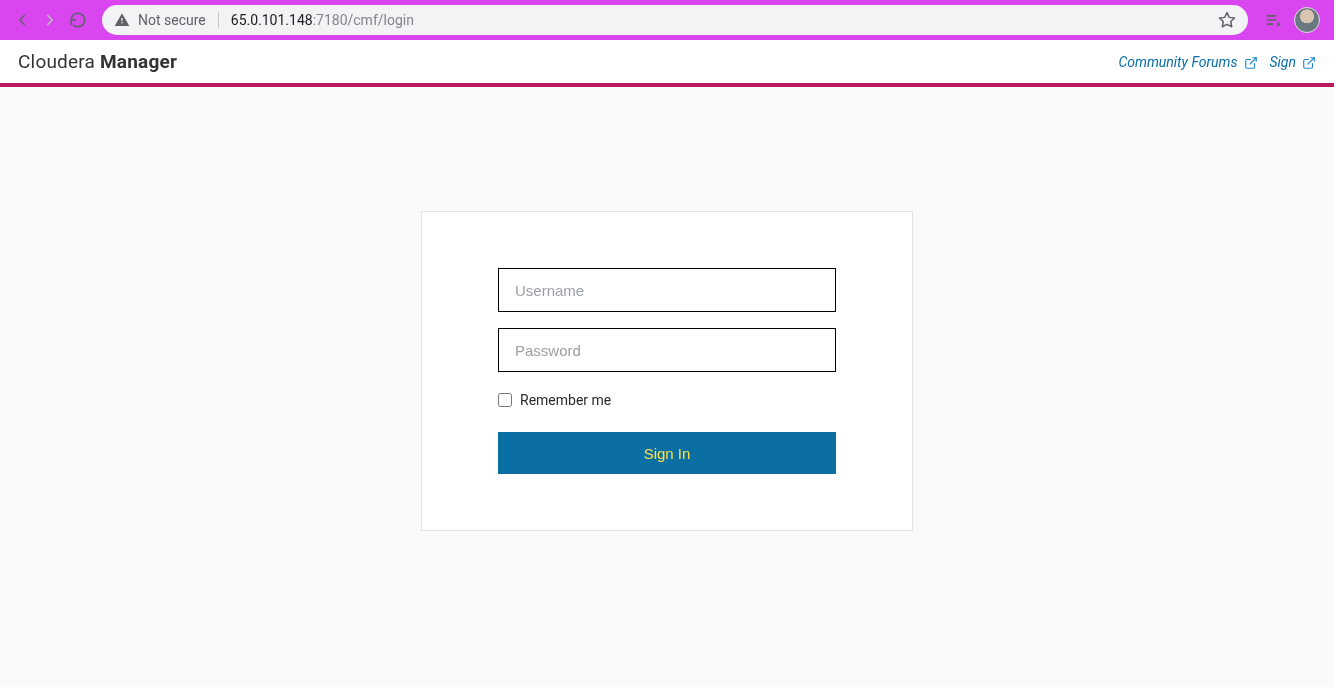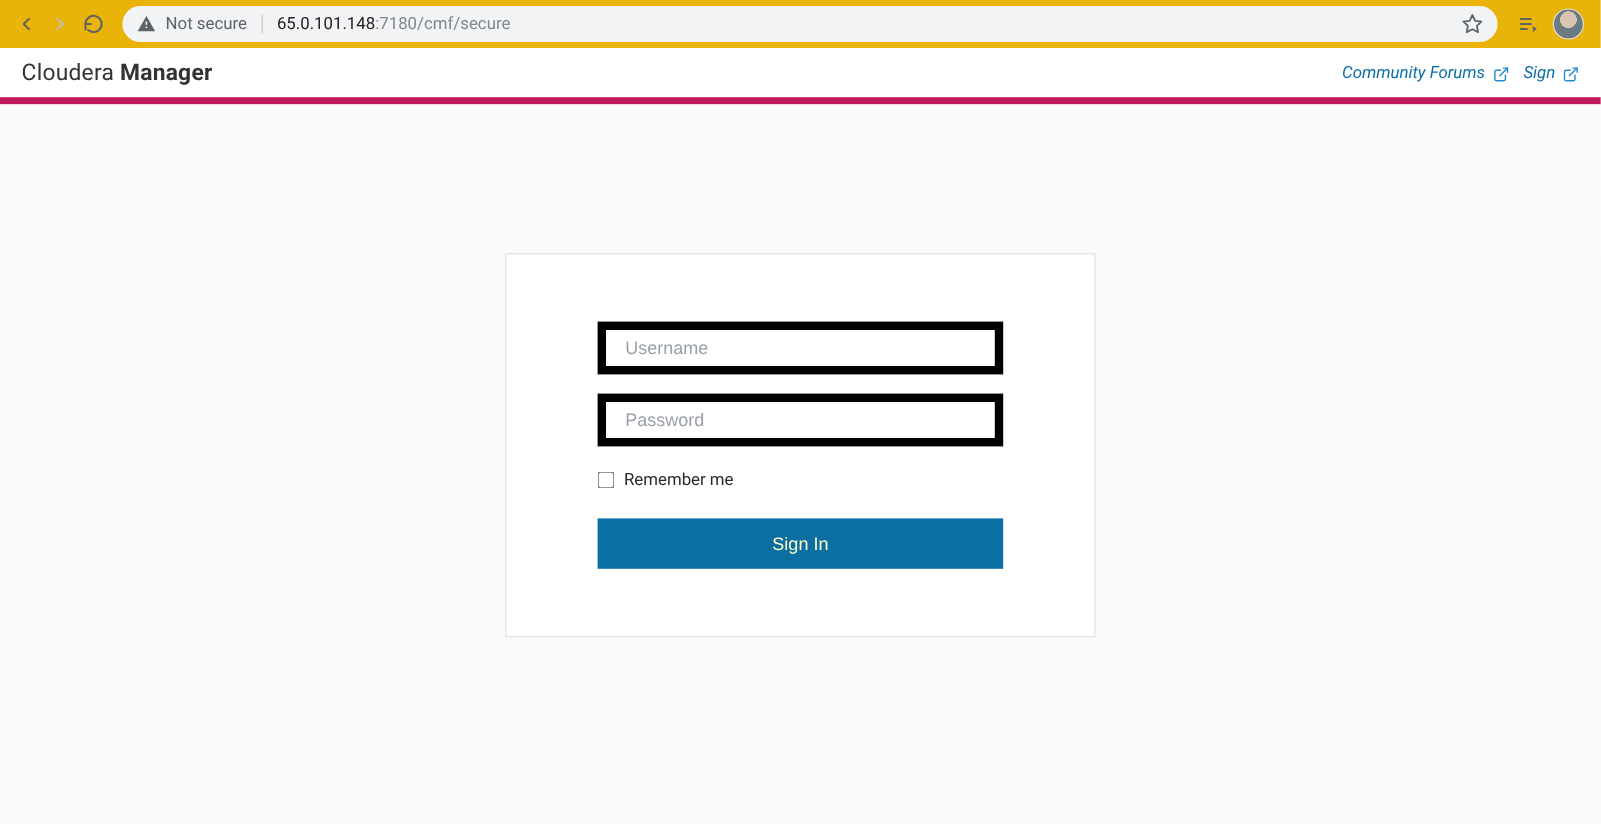--- a/index.html
+++ b/index.html
@@ -7,21 +7,21 @@
     margin: 0; padding: 0;
     width: 1334px; height: 687px;
     font-family: -apple-system, BlinkMacSystemFont, "Segoe UI", Roboto, "Helvetica Neue", Arial, sans-serif;
     background: #fff;
     overflow: hidden;
   }
 
   
   .chrome-bar {
     height: 40px;
-    background: #eab308;
+    background: #d946ef;
     display: flex;
     align-items: center;
     padding: 0 8px;
   }
   .nav-icon {
     width: 28px; height: 28px;
     display: flex; align-items: center; justify-content: center;
     color: #5f6368;
     border-radius: 50%;
   }
@@ -54,21 +54,21 @@
   .right-icons .ext-icon svg{width:20px;height:20px;}
   .avatar {
     width: 26px; height:26px; border-radius:50%;
     background: radial-gradient(circle at 50% 35%, #d8c4b0 0 35%, #6b7a80 36% 100%);
     border:1px solid #ddd;
   }
 
   
   .app-header {
     height: 47px;
-    border-bottom: 6px solid #be185d;
+    border-bottom: 4px solid #be185d;
     display:flex; align-items:center;
     padding: 0 18px;
     background:#fff;
   }
   .brand { font-size:19px; color:#333; letter-spacing:0.2px;}
   .brand .light { font-weight:400; }
   .brand .bold  { font-weight:700; }
   .app-header .spacer { flex:1; }
   .hdr-link {
     color:#0b6ea8;
@@ -90,41 +90,41 @@
   }
   .login-card {
     width: 492px;
     border:1px solid #e2e2e2;
     background:#fff;
     padding: 56px 76px 56px 76px;
   }
   .text-input {
     width: 100%;
     height: 44px;
-    border:7px solid #000000;
+    border:1px solid #000000;
     background:#fff;
     font-size:15px;
     padding: 0 16px;
     margin-bottom: 16px;
     color:#333;
     outline:none;
   }
   .text-input::placeholder { color:#9aa0a6; }
   .remember-row {
     display:flex; align-items:center; gap:8px;
     font-size:14px; color:#2a2a2a;
     margin: 4px 0 24px 0;
   }
   .remember-row input[type=checkbox]{
     width:14px;height:14px; accent-color:#555; margin:0;
   }
   .signin-btn {
     width:100%; height:42px;
     background:#0B6FA4;
-    color:#fef9c3; border:none;
+    color:#fde047; border:none;
     font-size:15px; font-weight:500;
     cursor:pointer;
   }
 </style>
 </head>
 <body>
 
 <div class="chrome-bar">
   <div class="nav-icon">
     <svg viewBox="0 0 24 24" fill="none" stroke="currentColor" stroke-width="2.2" stroke-linecap="round" stroke-linejoin="round">
@@ -145,21 +145,21 @@
 
   <div class="omnibox">
     <span class="warn-icon">
       <svg viewBox="0 0 24 24" fill="currentColor">
           <path d="M12 2 1 21h22L12 2zm1 15h-2v-2h2v2zm0-4h-2V9h2v4z"></path>
         </svg>
     </span>
     <span class="not-secure">Not secure</span>
     <span class="divider"></span>
     <span class="url">
-      <span>65.0.101.148</span><span class="muted">:7180/cmf/secure</span>
+      <span>65.0.101.148</span><span class="muted">:7180/cmf/login</span>
     </span>
     <span class="spacer"></span>
     <span class="star-icon">
       <svg viewBox="0 0 24 24" fill="none" stroke="currentColor" stroke-width="2" stroke-linejoin="round" stroke-linecap="round">
           <polygon points="12 2 15 8.5 22 9.3 17 14 18.3 21 12 17.8 5.7 21 7 14 2 9.3 9 8.5 12 2"></polygon>
         </svg>
     </span>
   </div>
 
   <div class="right-icons">

